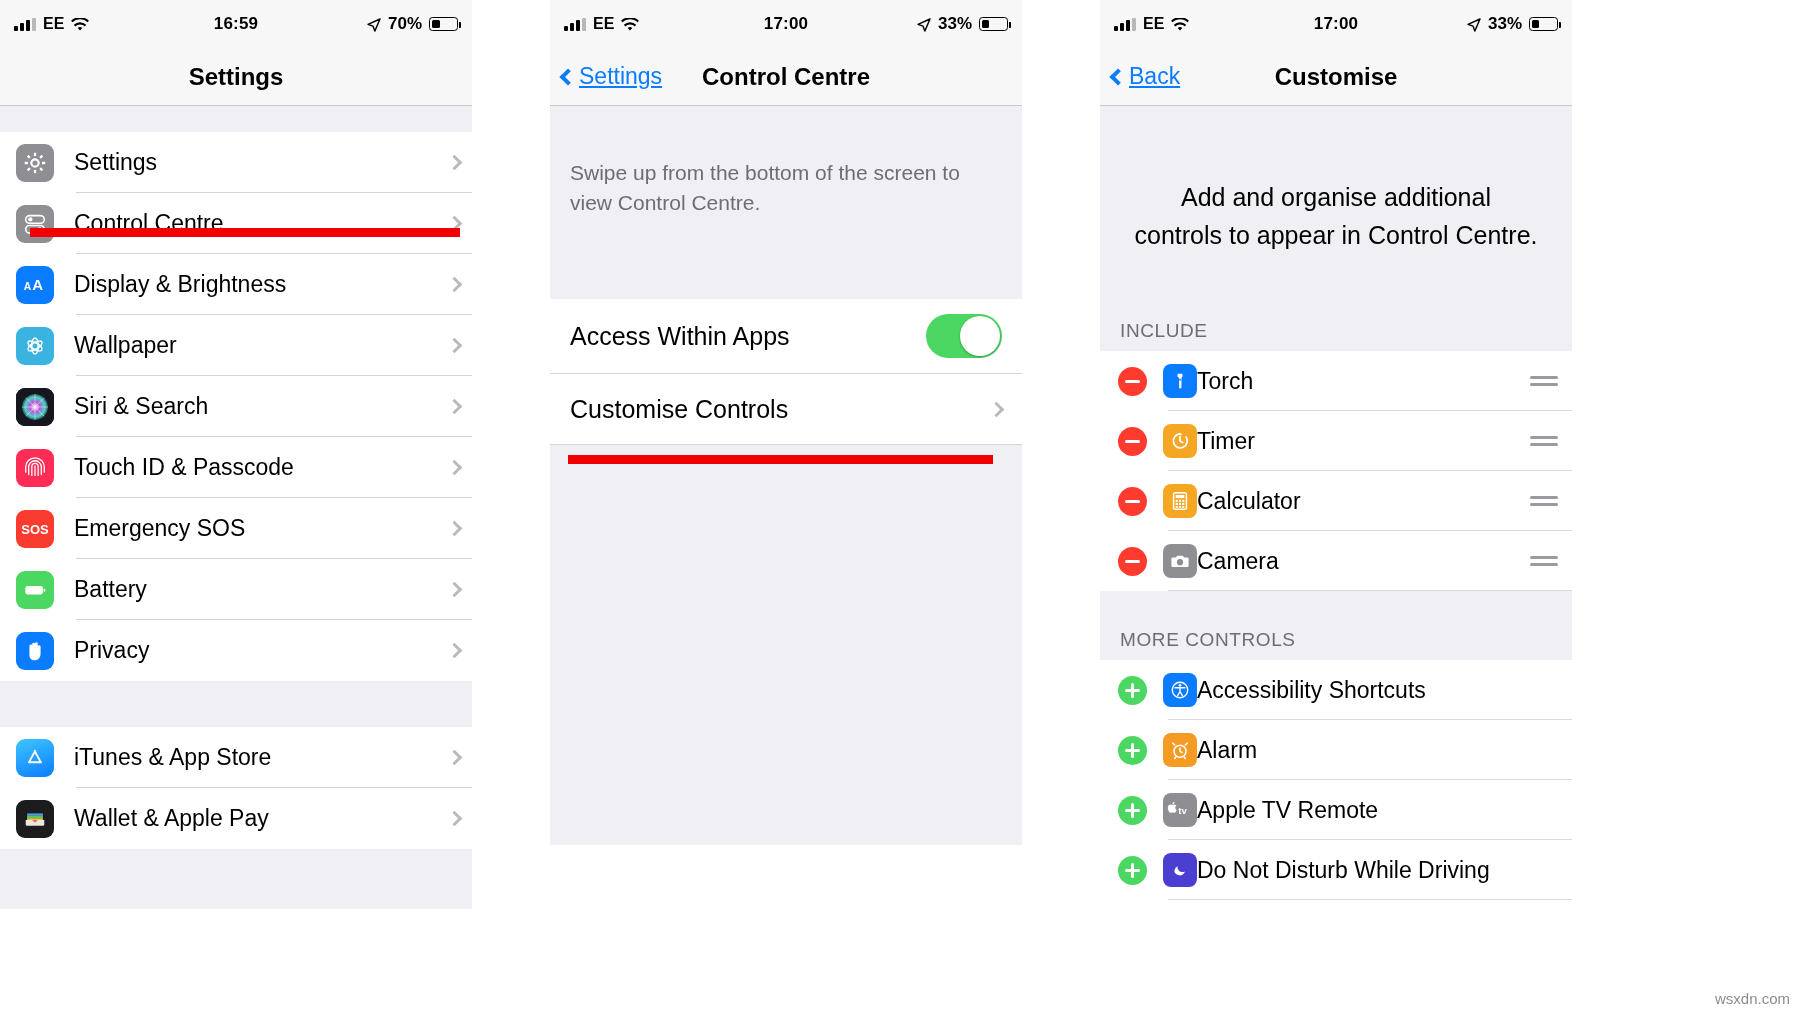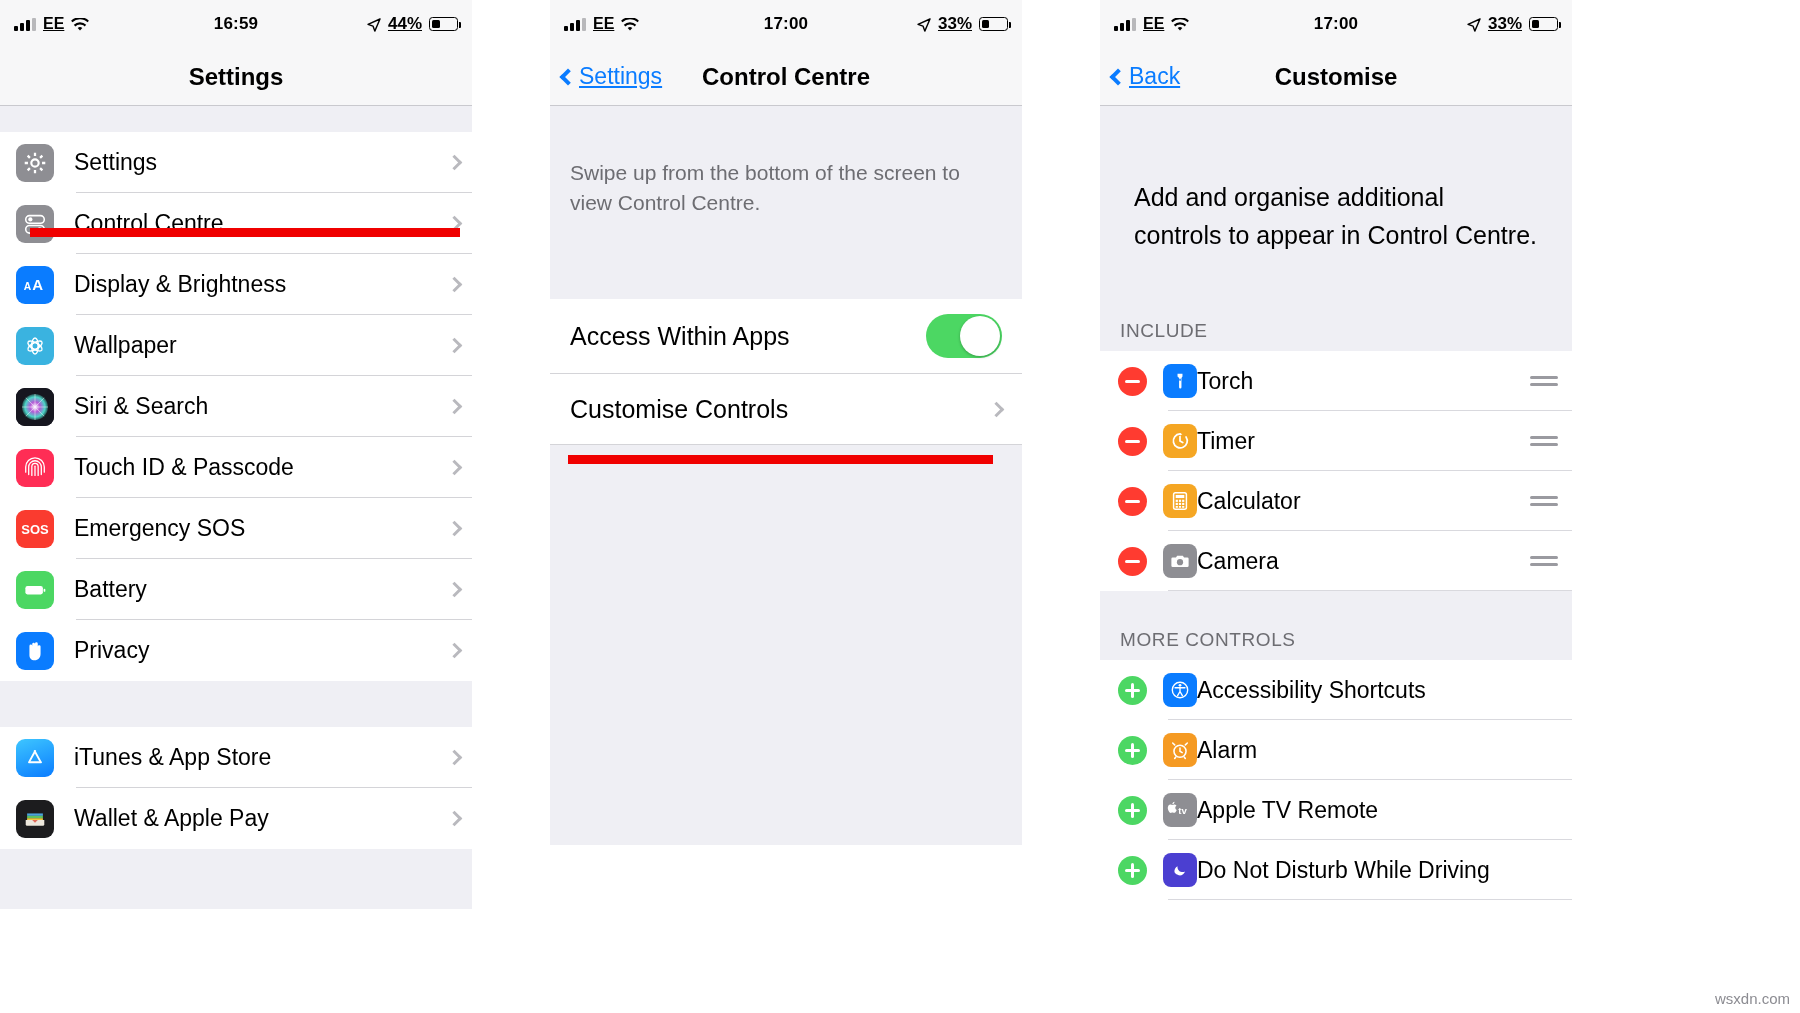--- a/index.html
+++ b/index.html
@@ -18,21 +18,21 @@
   }
   #phone1 { left: 0;    width: 472px; }
   #phone2 { left: 550px; width: 472px; }
   #phone3 { left: 1100px; width: 472px; }
 
   
   .statusbar {
     height: 48px; background: #f7f7f8;
     display: flex; align-items: center;
     padding: 0 14px; position: relative;
-    font-size: 17px; font-weight: bold; color: #000; text-decoration: underline;
+    font-size: 17px; font-weight: bold; color: #000;
   }
   .sb-left { display: flex; align-items: center; gap: 7px; }
   .sb-center {
     position: absolute; left: 0; right: 0; text-align: center;
     font-size: 17px; font-weight: bold; letter-spacing: .2px;
     pointer-events: none;
   }
   .sb-right {
     margin-left: auto; display: flex; align-items: center; gap: 7px;
     font-size: 17px; font-weight: bold;
@@ -128,21 +128,21 @@
   }
   .linkrow {
     display:flex; align-items:center; height: 72px;
     background:#fff; padding: 0 20px; position:relative;
     border-top: 1px solid #d4d4d8; border-bottom: 1px solid #d4d4d8;
   }
   .linkrow .lbl { font-size: 25px; color:#000; }
 
   
   .blurb {
-    background:#efeff4; color:#000; 
+    background:#efeff4; color:#000; text-align:center;
     font-size: 25px; line-height: 38px; padding: 72px 34px 40px;
   }
   .sechead {
     background:#efeff4; color:#6d6d72;
     font-size: 19px; letter-spacing: .6px;
     padding: 26px 20px 9px 20px;
   }
   .crow {
     display:flex; align-items:center; height: 60px;
     background:#fff; padding: 0 14px 0 18px; position:relative;
@@ -200,21 +200,21 @@
             </svg>
         </span>
       </div>
       <div class="sb-center">16:59</div>
       <div class="sb-right">
         <span class="loc-arrow">
           <svg viewBox="0 0 14 14" width="14" height="14">
               <path d="M13 1L1 6.3l5 1.8 1.8 5L13 1z" fill="none" stroke="#000" stroke-width="1.4" stroke-linejoin="round"></path>
             </svg>
         </span>
-        <span>44%</span>
+        <span>70%</span>
         <span class="batt">
             <b style="width:34%"></b>
           </span>
       </div>
     </div>
 
     <div class="navbar">
       <div class="nav-title">Settings</div>
     </div>
 

